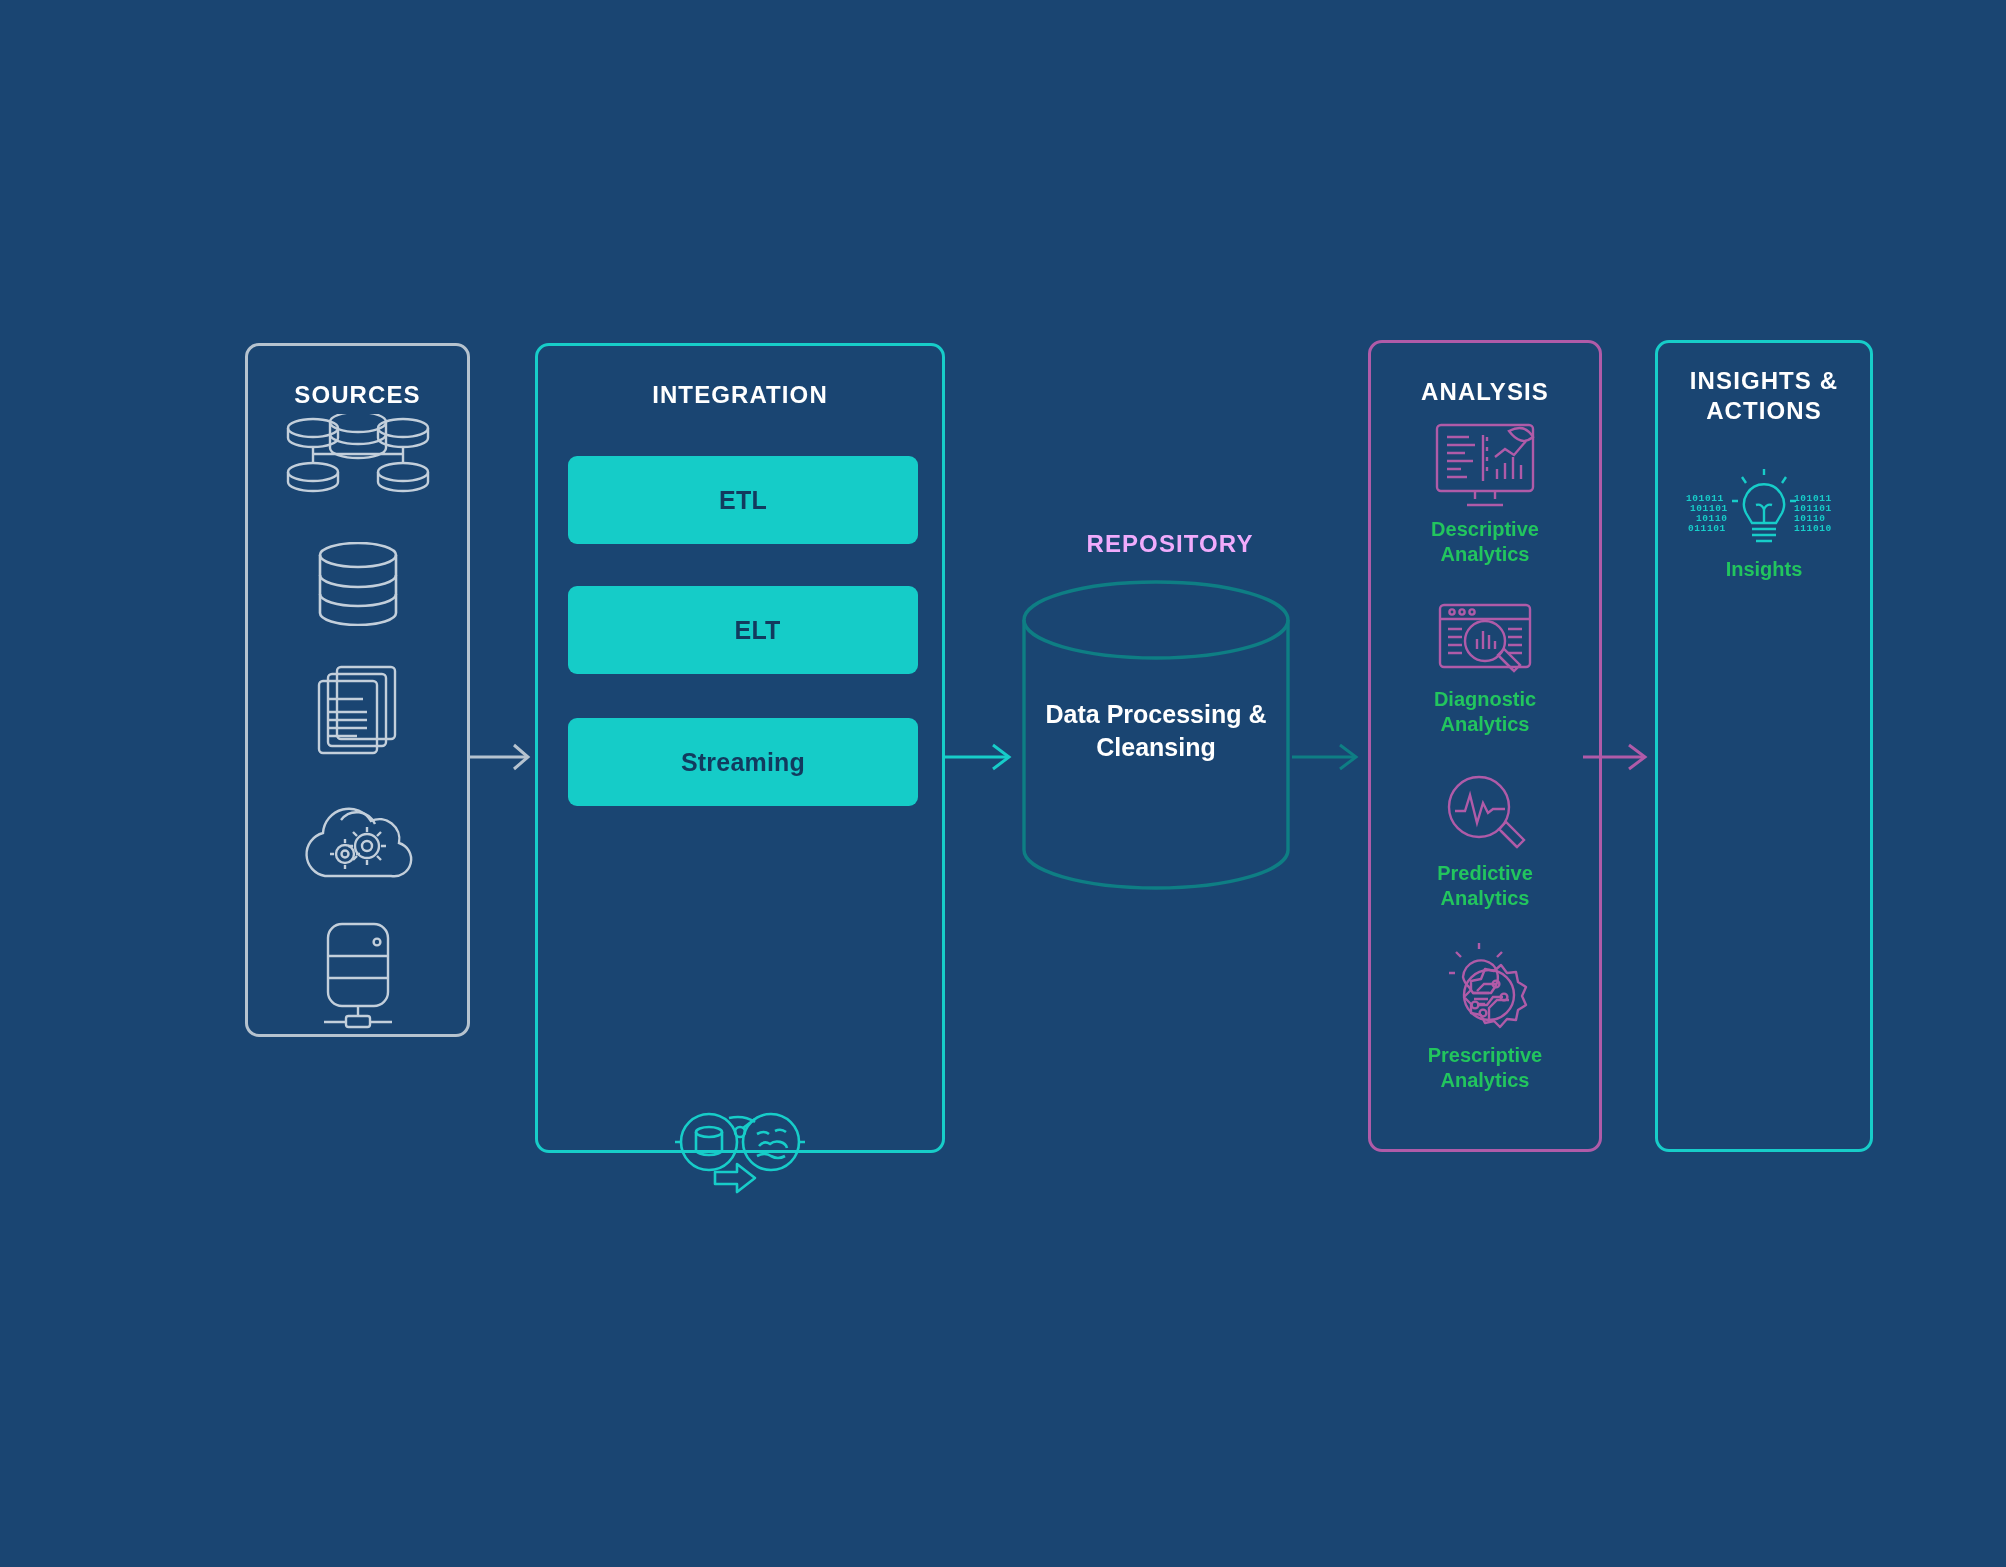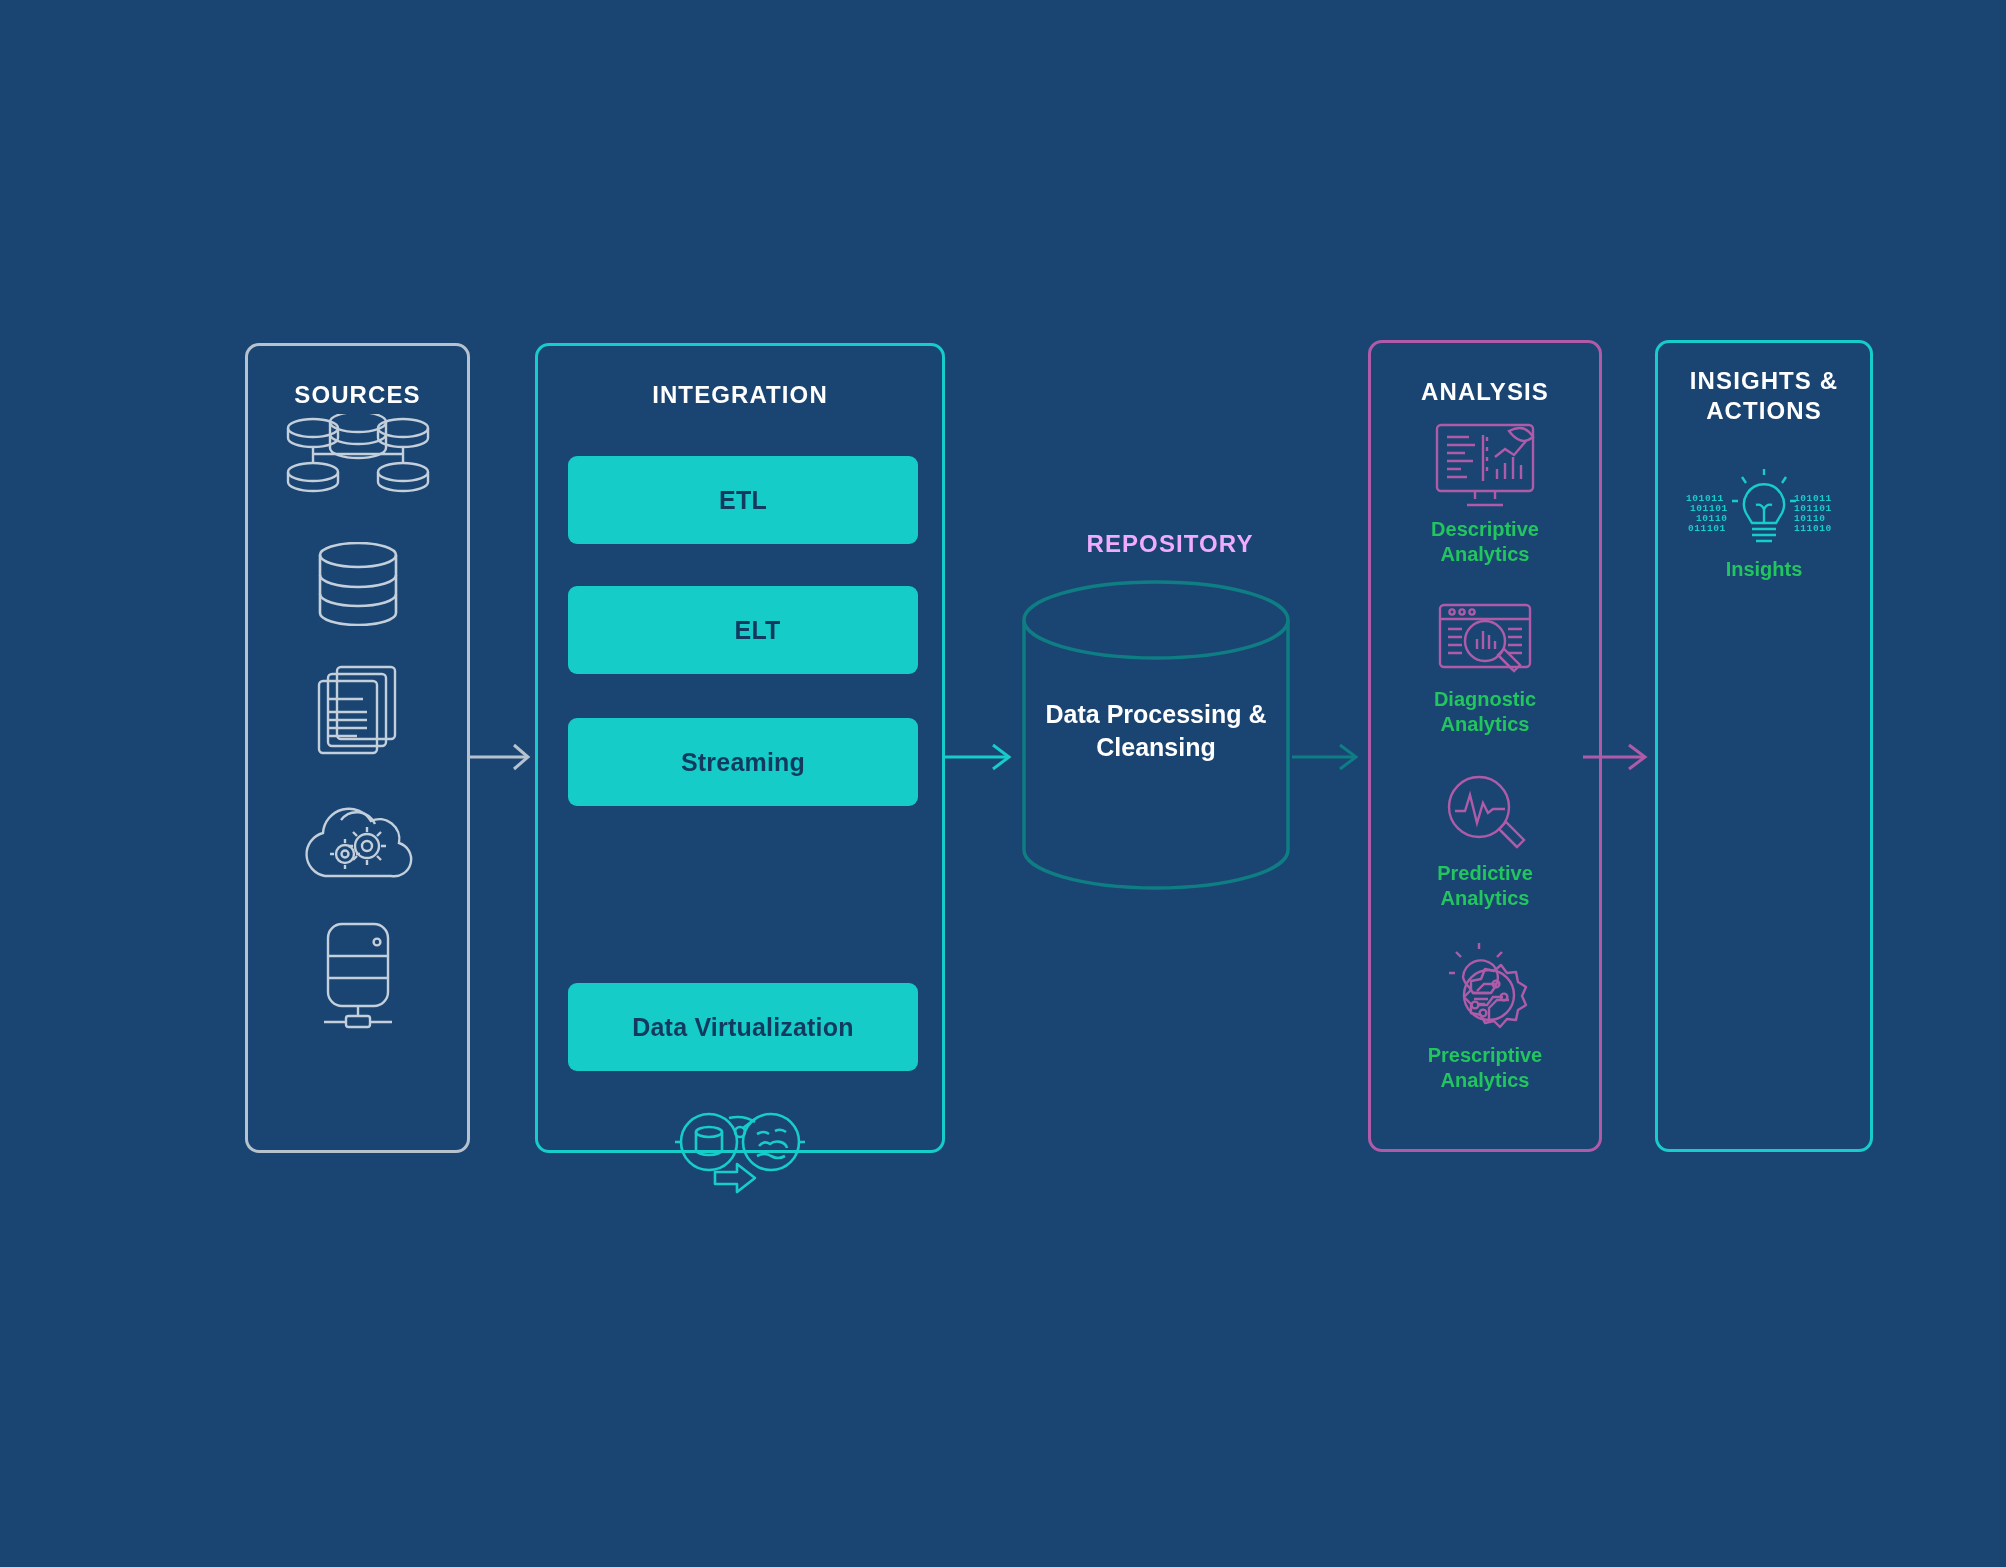--- a/index.html
+++ b/index.html
@@ -14,21 +14,21 @@
     position: relative;
   }
 
   
   .panel {
     position: absolute;
     border-radius: 14px;
     border: 3px solid;
     background: transparent;
   }
-  .panel-sources   { left: 245px;  top: 343px;  width: 225px;  height: 810px; border-color: #b6c3cf; }
+  .panel-sources   { left: 245px;  top: 343px;  width: 225px;  height: 694px; border-color: #b6c3cf; }
   .panel-integration { left: 535px; top: 343px;  width: 410px;  height: 810px; border-color: #17cdc9; }
   .panel-analysis  { left: 1368px; top: 340px;  width: 234px;  height: 812px; border-color: #b05ba8; }
   .panel-insights  { left: 1655px; top: 340px;  width: 218px;  height: 812px; border-color: #17cdc9; }
 
   
   .panel-title {
     position: absolute;
     left: 0; right: 0;
     text-align: center;
     color: #ffffff;
@@ -202,21 +202,20 @@
     </svg>
   </div>
 </div>
 
 <div class="panel panel-integration">
   <div class="panel-title">INTEGRATION</div>
 
   <div class="pill pill-0">ETL</div>
   <div class="pill pill-1">ELT</div>
   <div class="pill pill-2">Streaming</div>
-  <div class="pill pill-4">Data Virtualization</div>
 
   <div class="integration-bottom-icon">
     <svg width="130" height="96" viewBox="0 0 130 96" fill="none" stroke="#17cdc9" stroke-width="2.6">
       <circle cx="34" cy="44" r="28"></circle>
       <circle cx="96" cy="44" r="28"></circle>
       <ellipse cx="34" cy="34" rx="13" ry="5"></ellipse>
       <path d="M21 34 v18 a13 5 0 0 0 26 0 v-18"></path>
       <path d="M84 48 q5 -6 11 -2 a10 8 0 0 1 17 4"></path>
       <path d="M82 36 q7 -4 12 0 M100 33 q6 -3 11 1"></path>
       <path d="M82 58 q8 -4 14 0 q7 4 14 0"></path>

